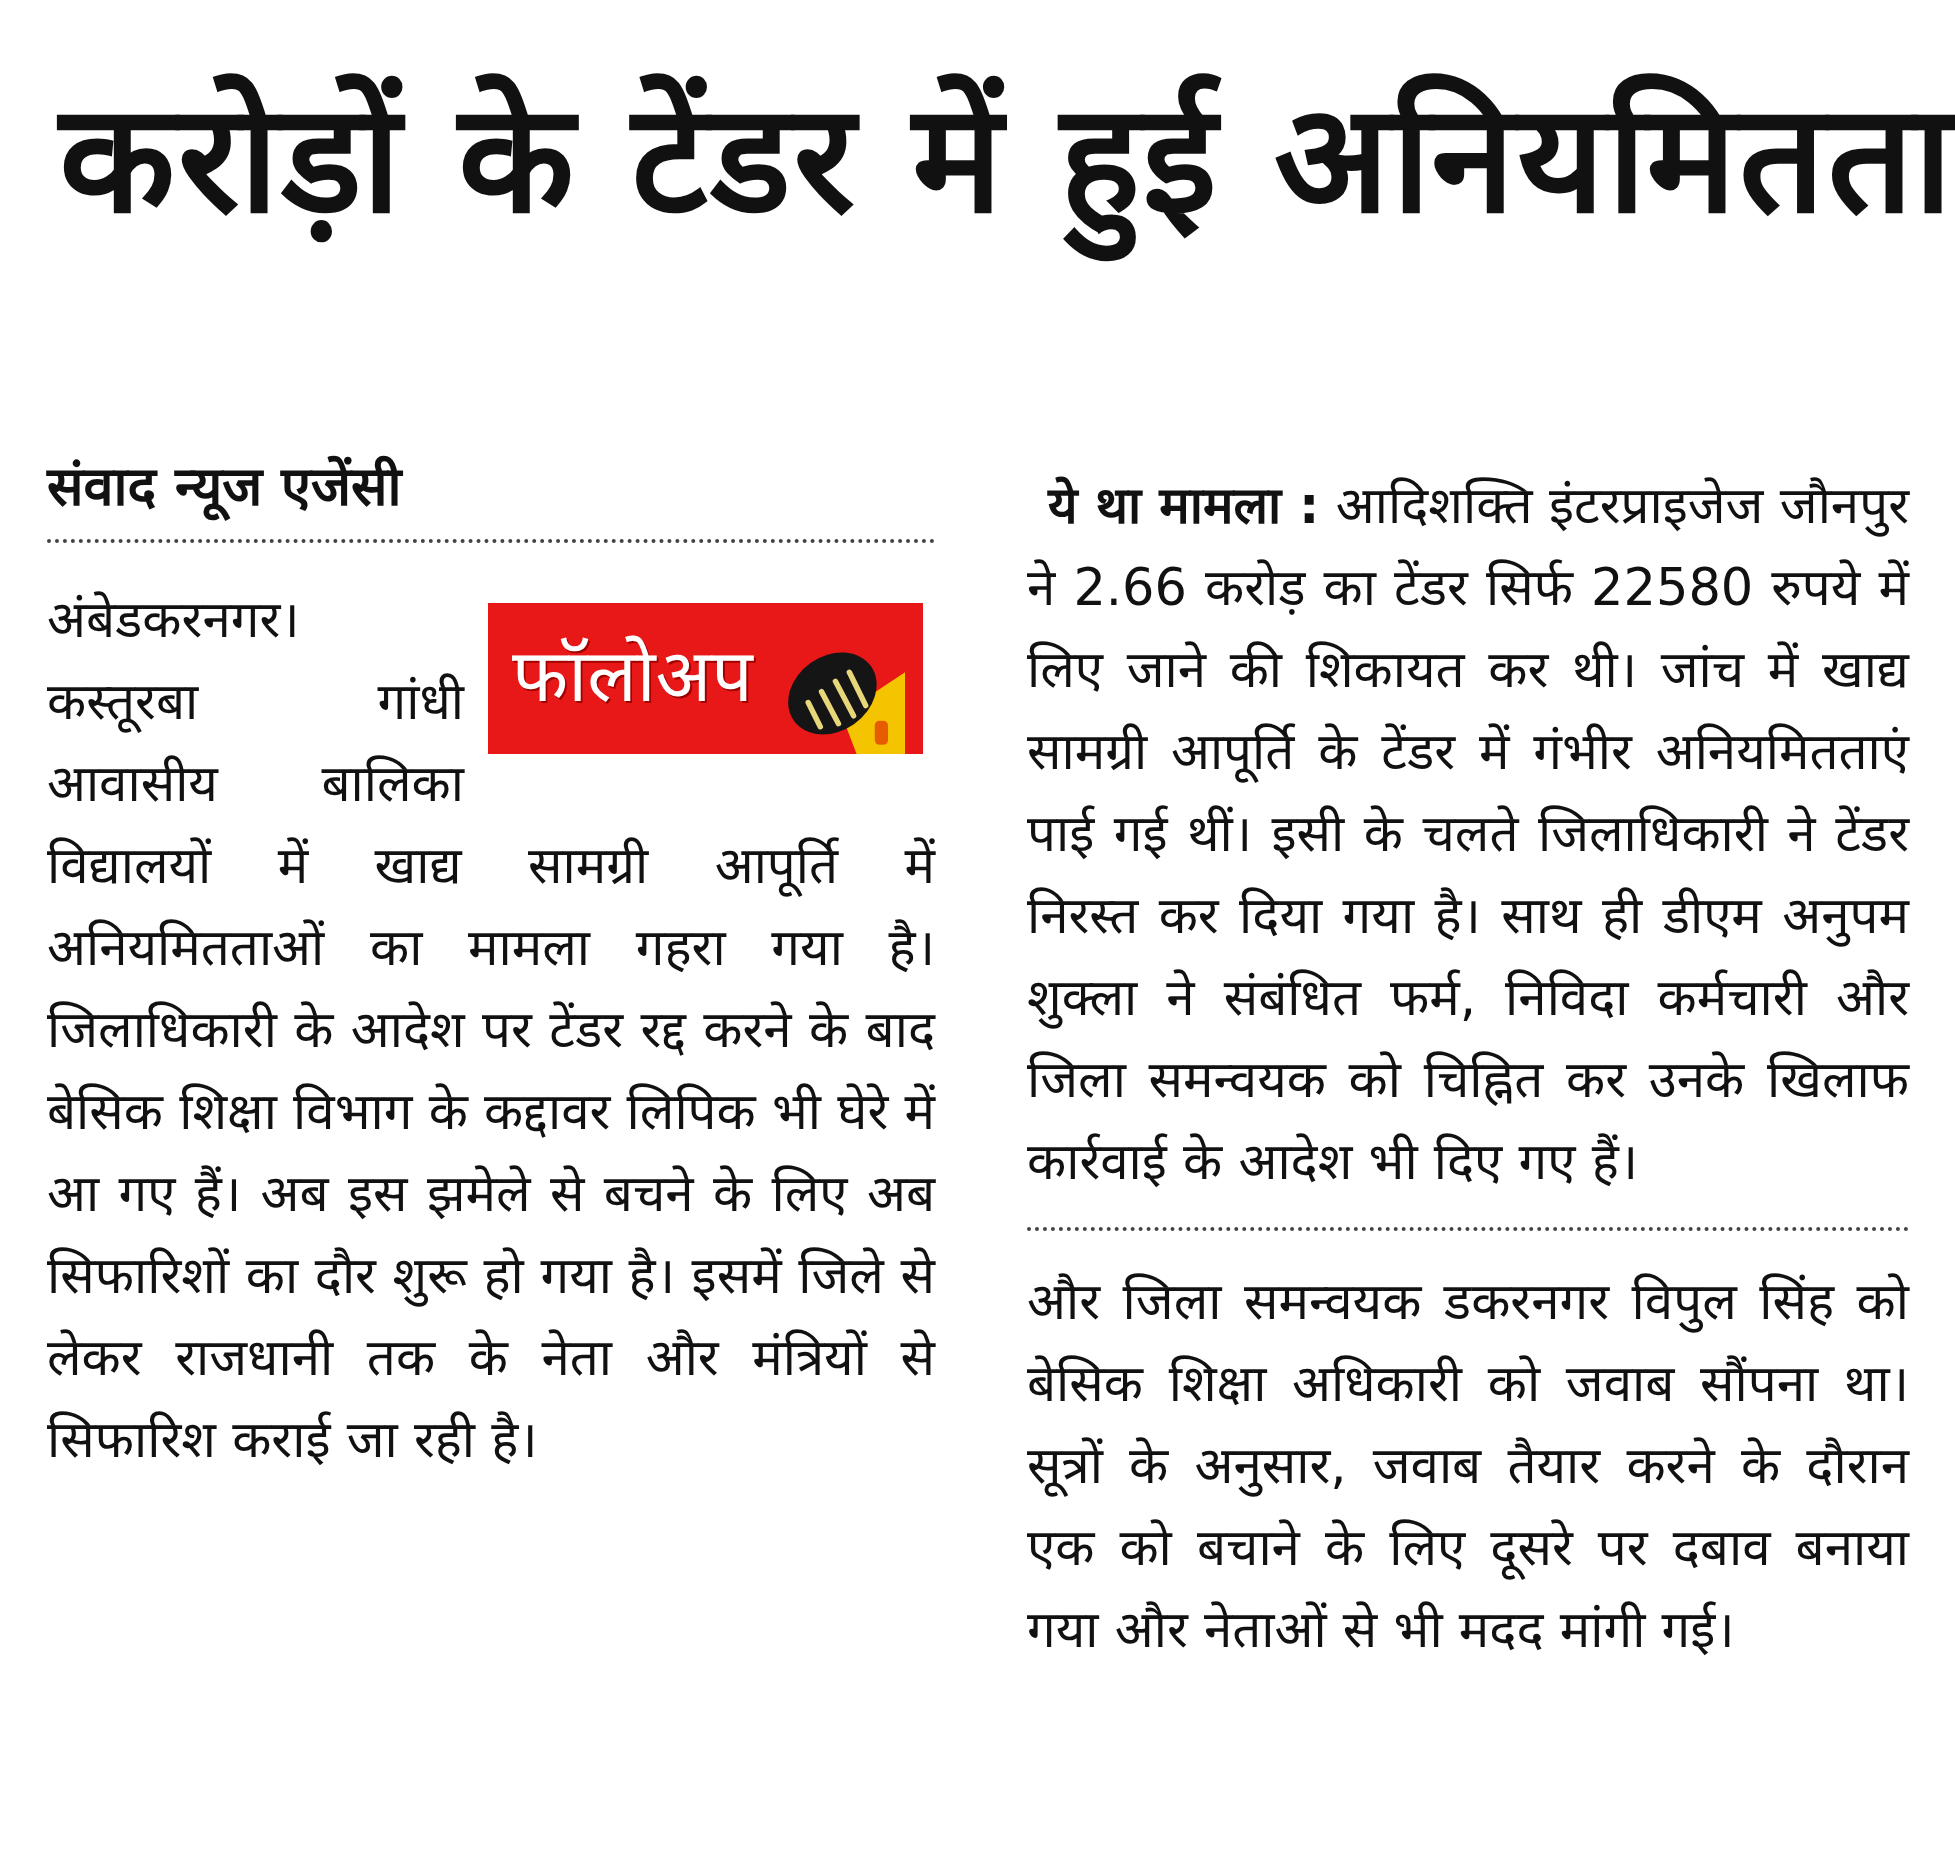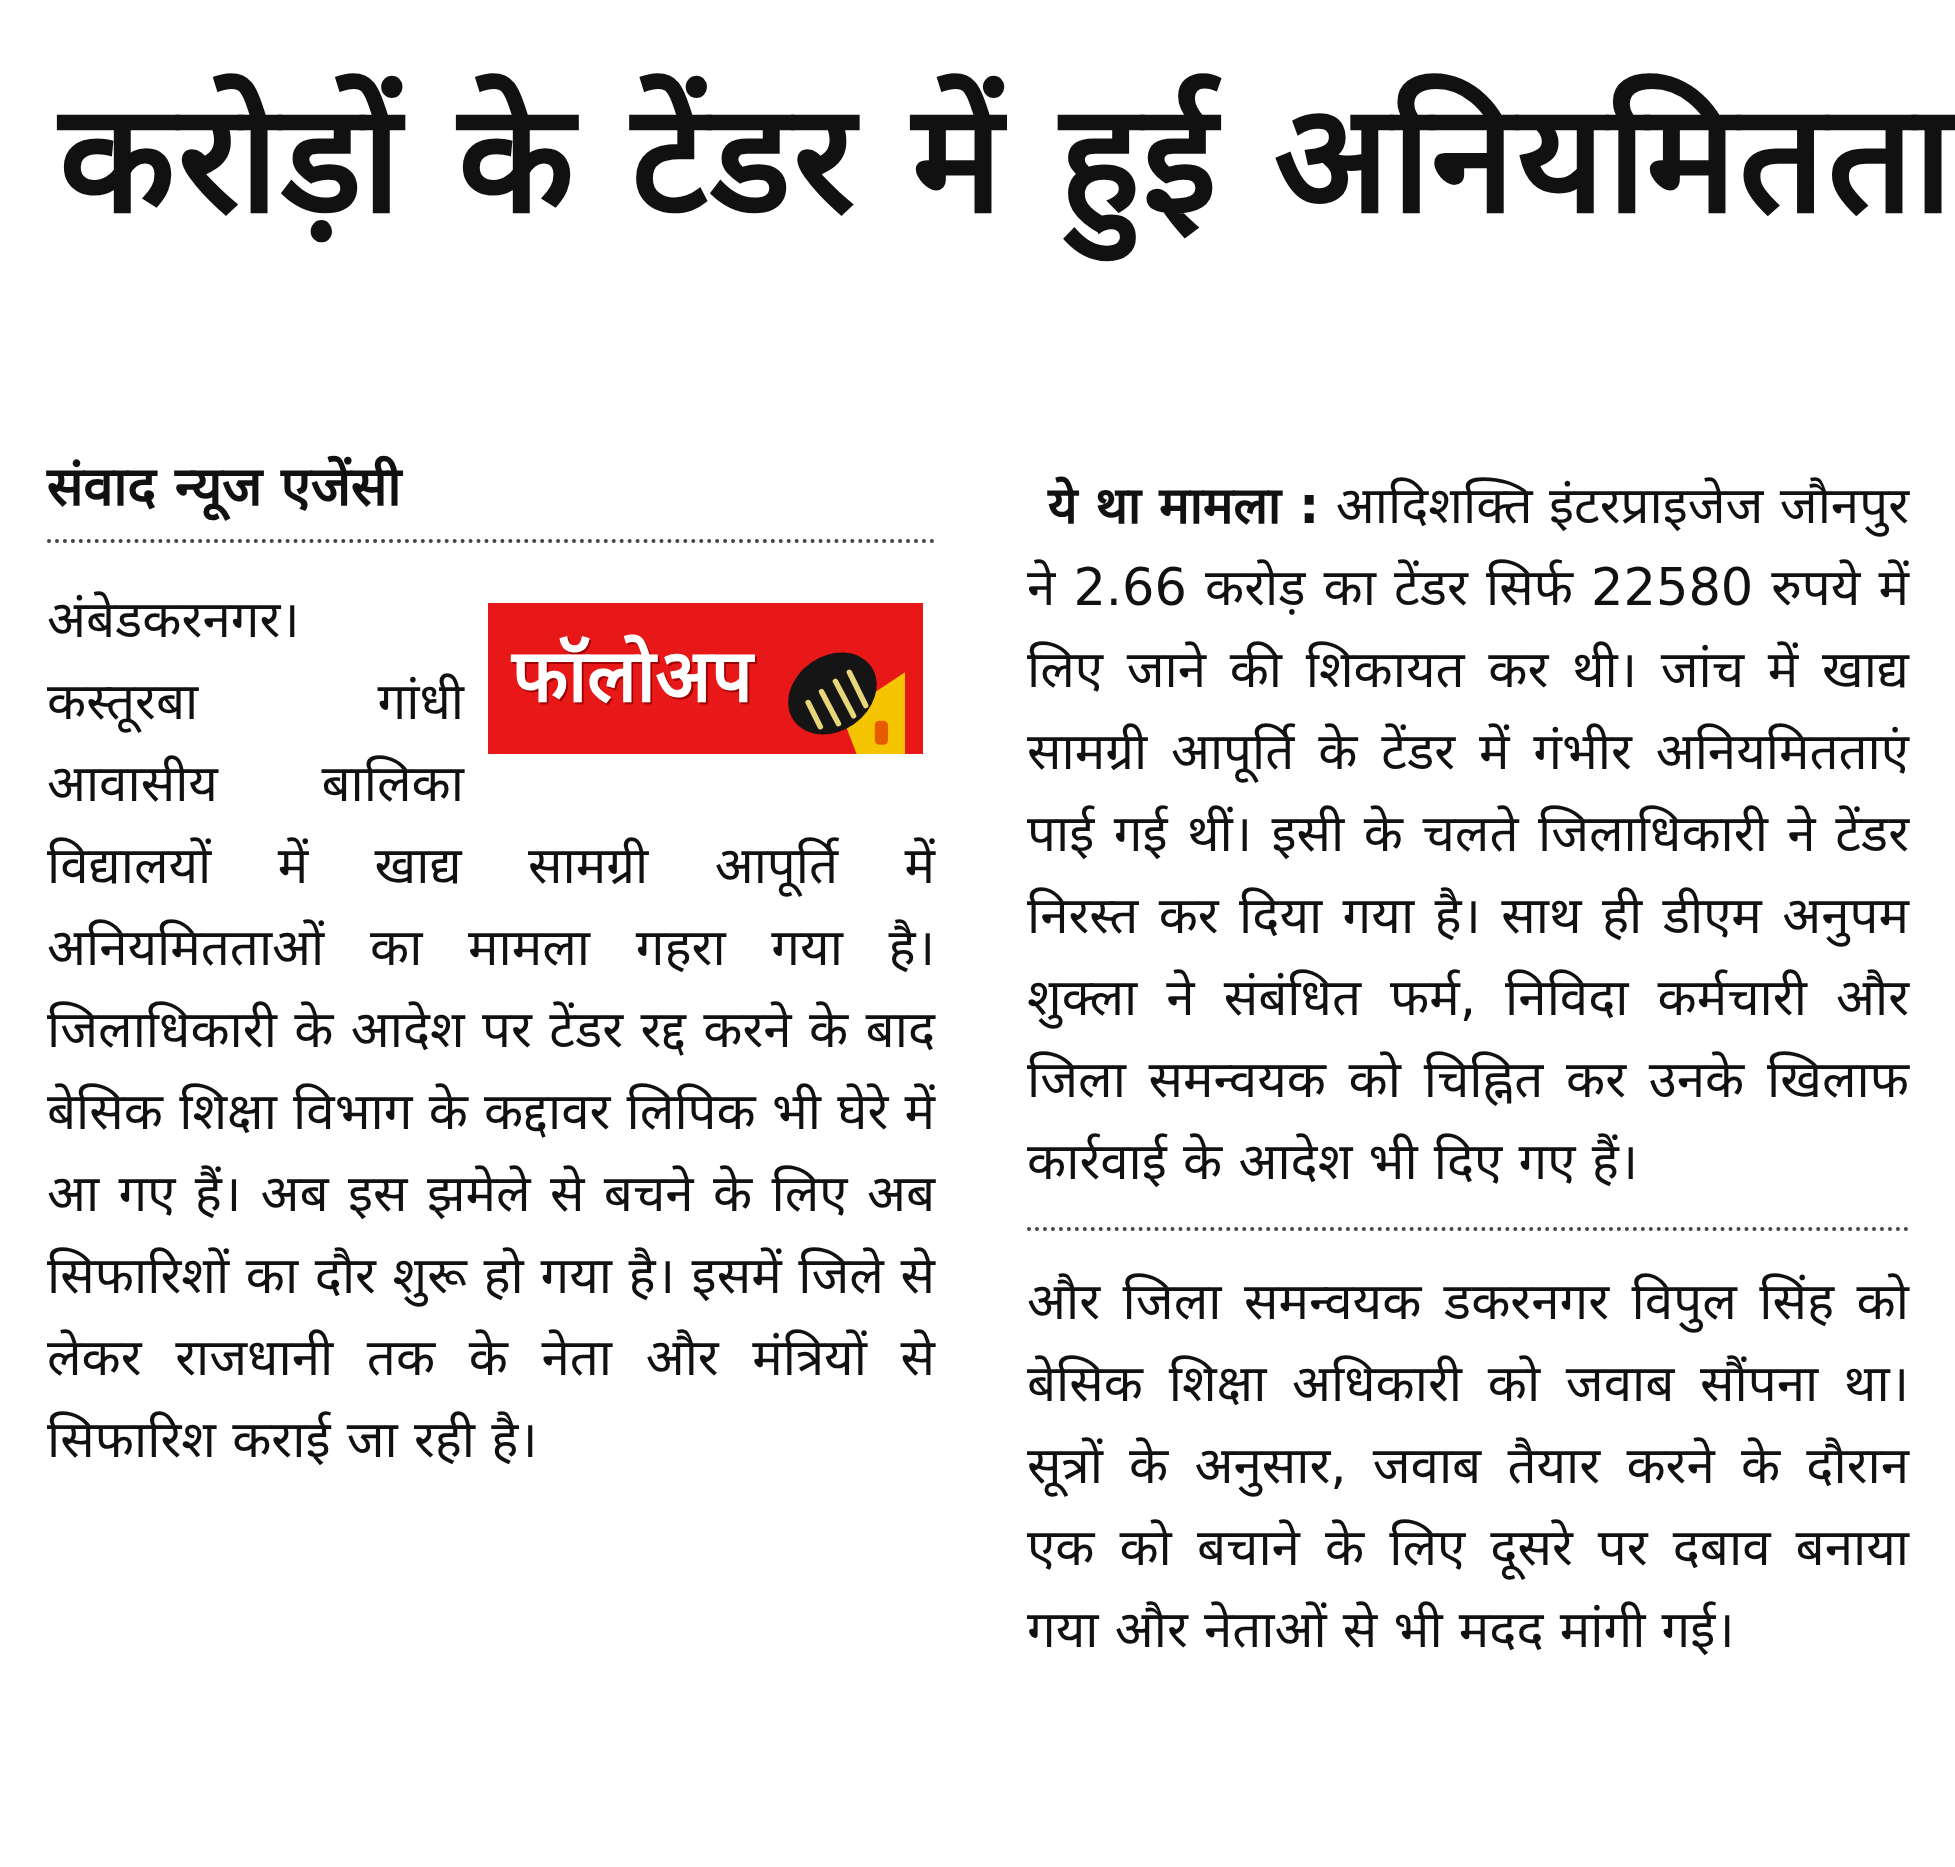--- a/index.html
+++ b/index.html
@@ -20,21 +20,21 @@
     .dotted { border-bottom: 4.8px dotted #444; margin: 13.3px 0 36px 0; height: 0; }
     .para { text-align: justify; text-align-last: left; margin: 0; }
     .lead-word { font-weight: normal; }
     .indent { text-indent: 60px; }
     .followup-wrap { float: right; width: 447px; height: 181px; margin: 24px 0 12px 24px; position: relative; }
     .followup {
       position: absolute; left: 0; top: 0; width: 435px; height: 151px;
       background: #e81818; overflow: hidden;
     }
     .followup-text {
-      position: absolute; left: 24px; top: 27px; color: #ffffff; font-weight: bold;
+      position: absolute; left: 24px; top: 27px; color: #ffffff; font-weight: normal;
       font-size: 73px; line-height: 91px; text-shadow: 1.8px 1.8px 0 #a00000;
     }
     .mic { position: absolute; left: 296px; top: 45px; width: 121px; height: 106px; }
     .right-bold { font-weight: bold; margin-left: 21px; }
     .sep-right { border-bottom: 4.8px dotted #444; margin: 24px 0 30px 0; height: 0; }
   </style>
 </head>
 <body>
 
 <div class="headline">

